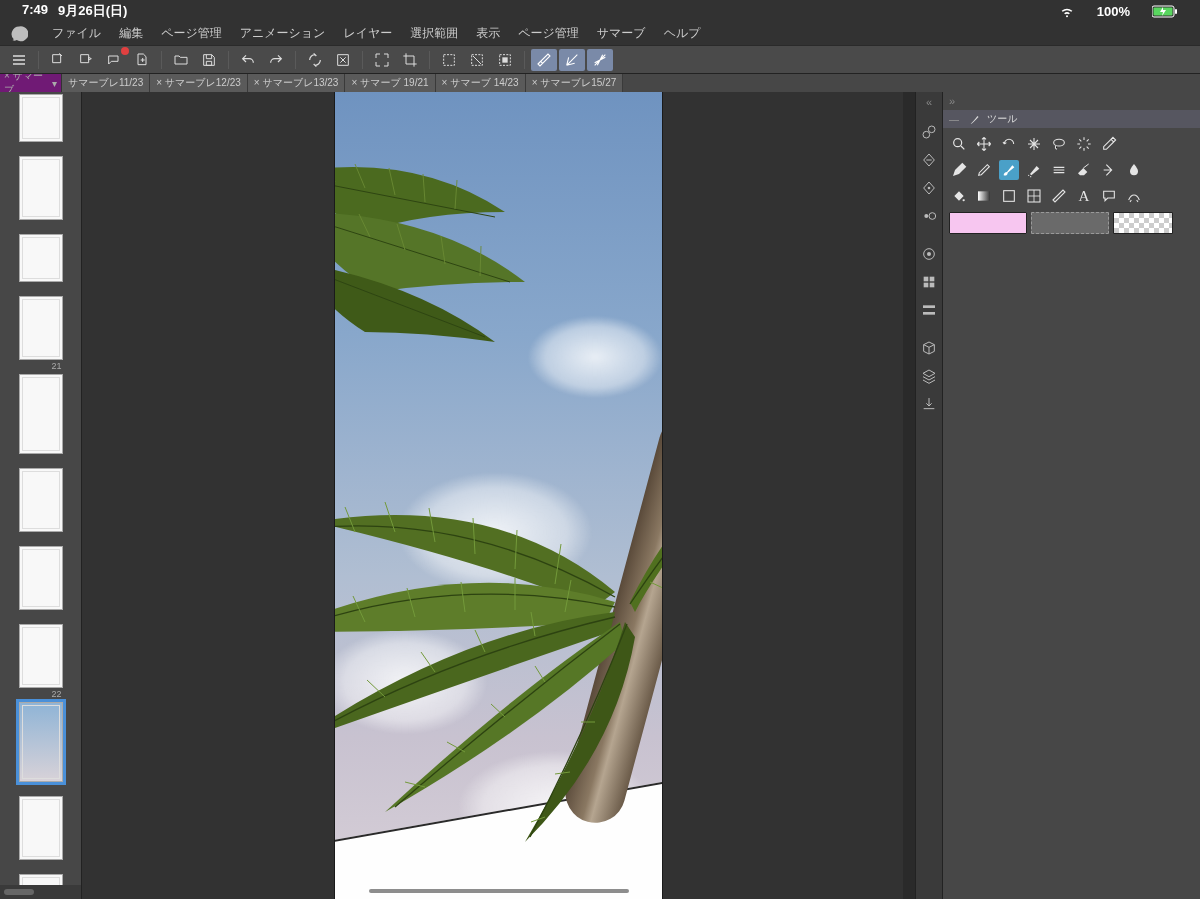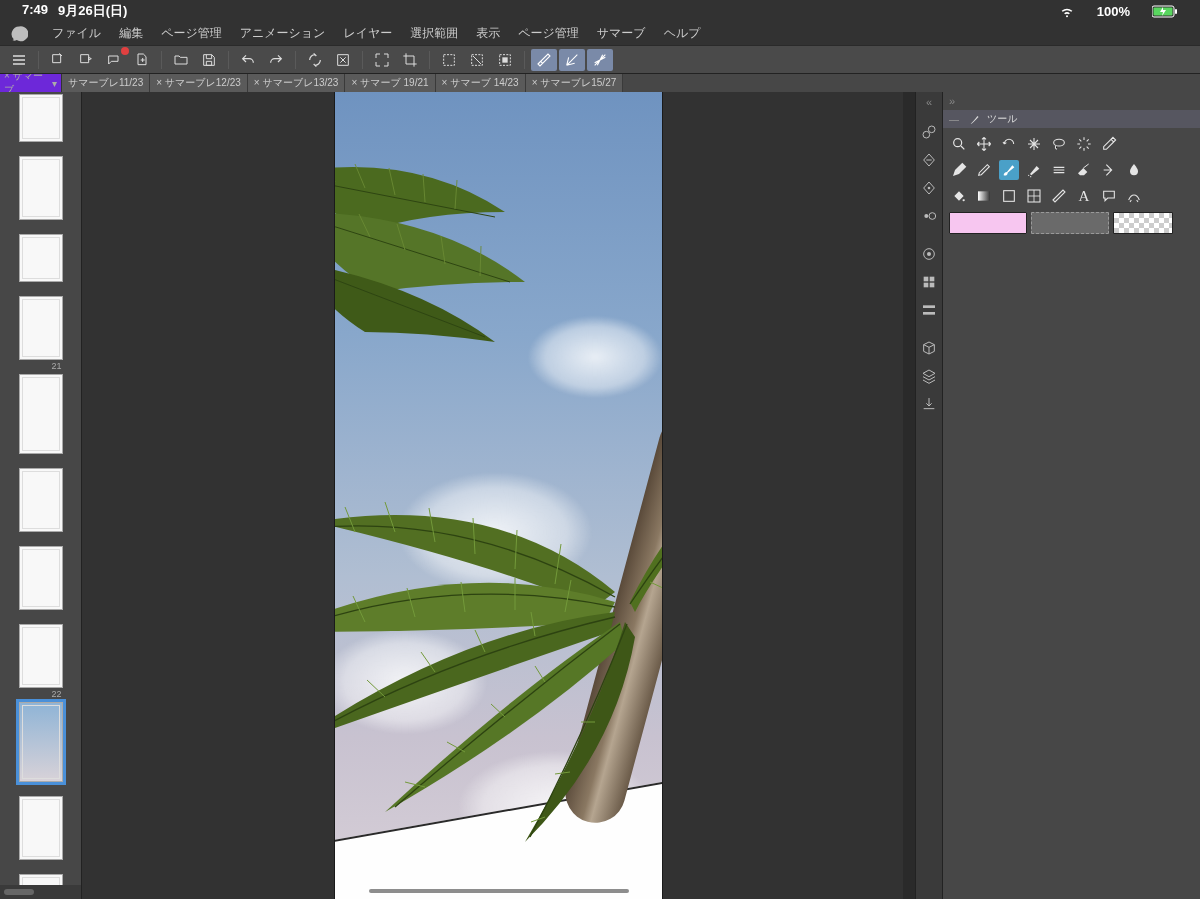--- a/index.html
+++ b/index.html
@@ -16,21 +16,21 @@
 .menu-bar span { cursor:default; }
 
 
 .toolbar { height:28px; background:#4a4a4a; display:flex; align-items:center; padding:0 6px; gap:2px; border-bottom:1px solid #222; }
 .tb-btn { width:26px; height:22px; display:flex; align-items:center; justify-content:center; border-radius:2px; color:#ddd; font-size:14px; }
 .tb-btn.active { background:#7a8aa8; }
 .tb-sep { width:1px; height:18px; background:#5a5a5a; margin:0 4px; }
 
 
 .tabs-row { height:18px; background:#474747; display:flex; align-items:stretch; font-size:10px; overflow:hidden; }
-.tab-side { width:62px; background:#6d28d9; border-right:1px solid #333; display:flex; align-items:center; padding:0 4px; color:#aaa; font-size:10px; }
+.tab-side { width:62px; background:#701a75; border-right:1px solid #333; display:flex; align-items:center; padding:0 4px; color:#aaa; font-size:10px; }
 .tab-side .drop { margin-left:auto; }
 .tab { background:#5a5a5a; border-right:1px solid #3a3a3a; display:flex; align-items:center; padding:0 6px; color:#ccc; white-space:nowrap; flex:0 0 auto; }
 .tab.active { background:#7886a3; color:#fff; }
 
 
 .body { display:flex; height:807px; }
 
 
 .page-strip { width:82px; background:#474747; display:flex; flex-direction:column; border-right:1px solid #222; }
 .page-list { flex:1; overflow:hidden; padding:2px 4px; }

